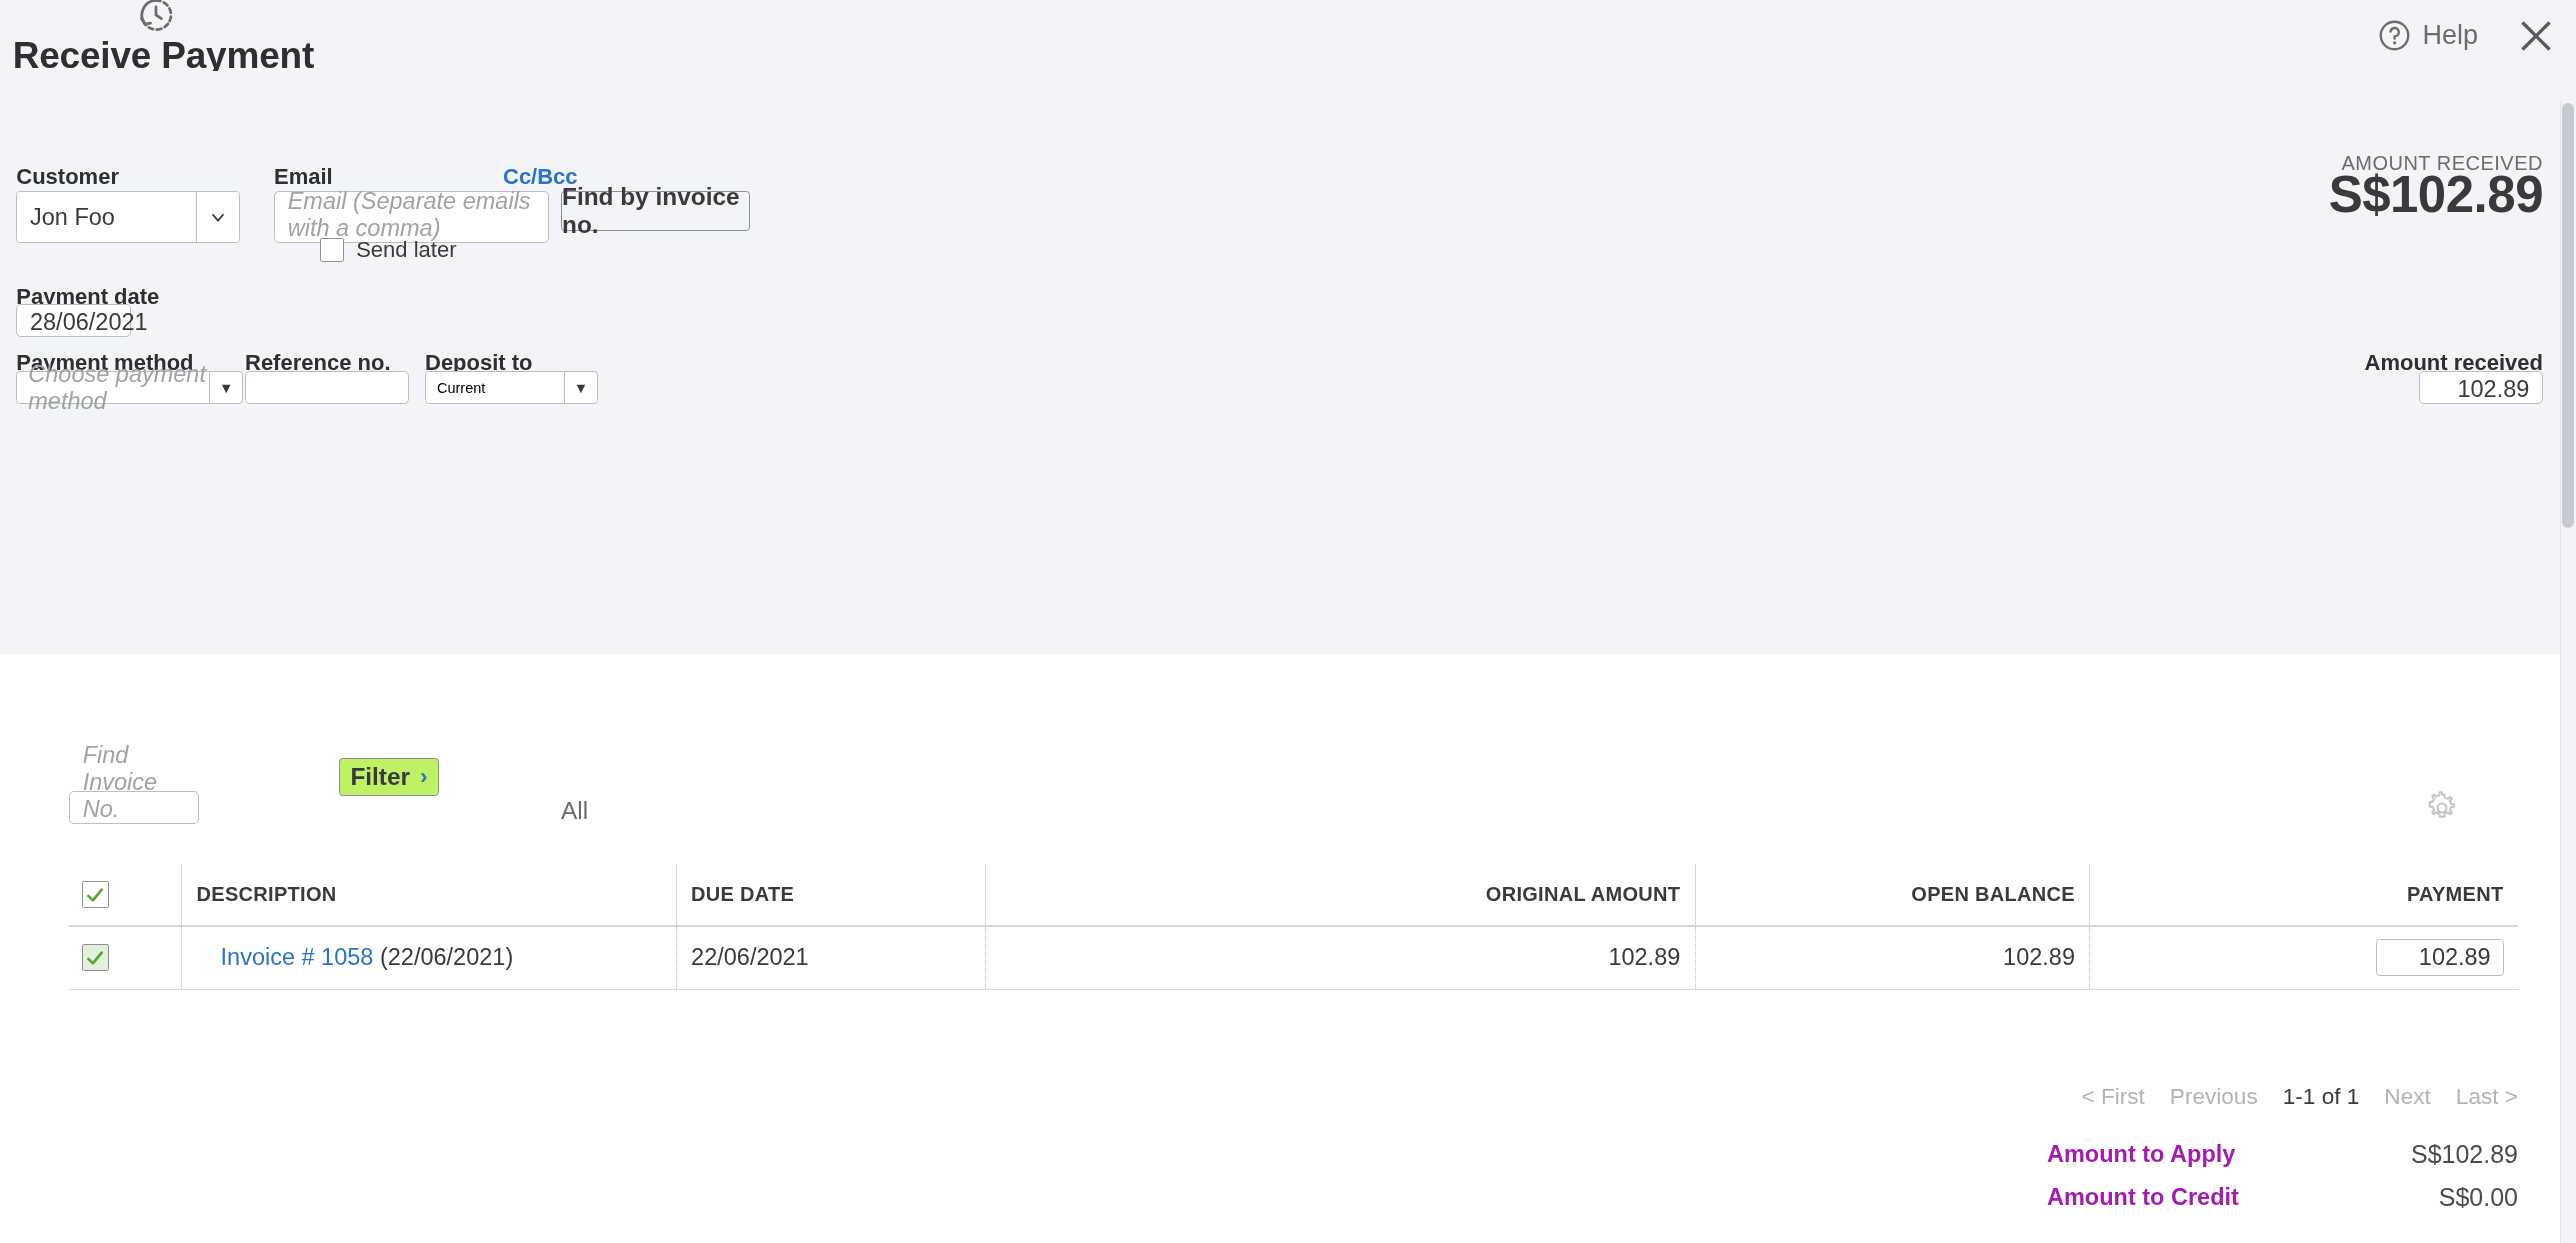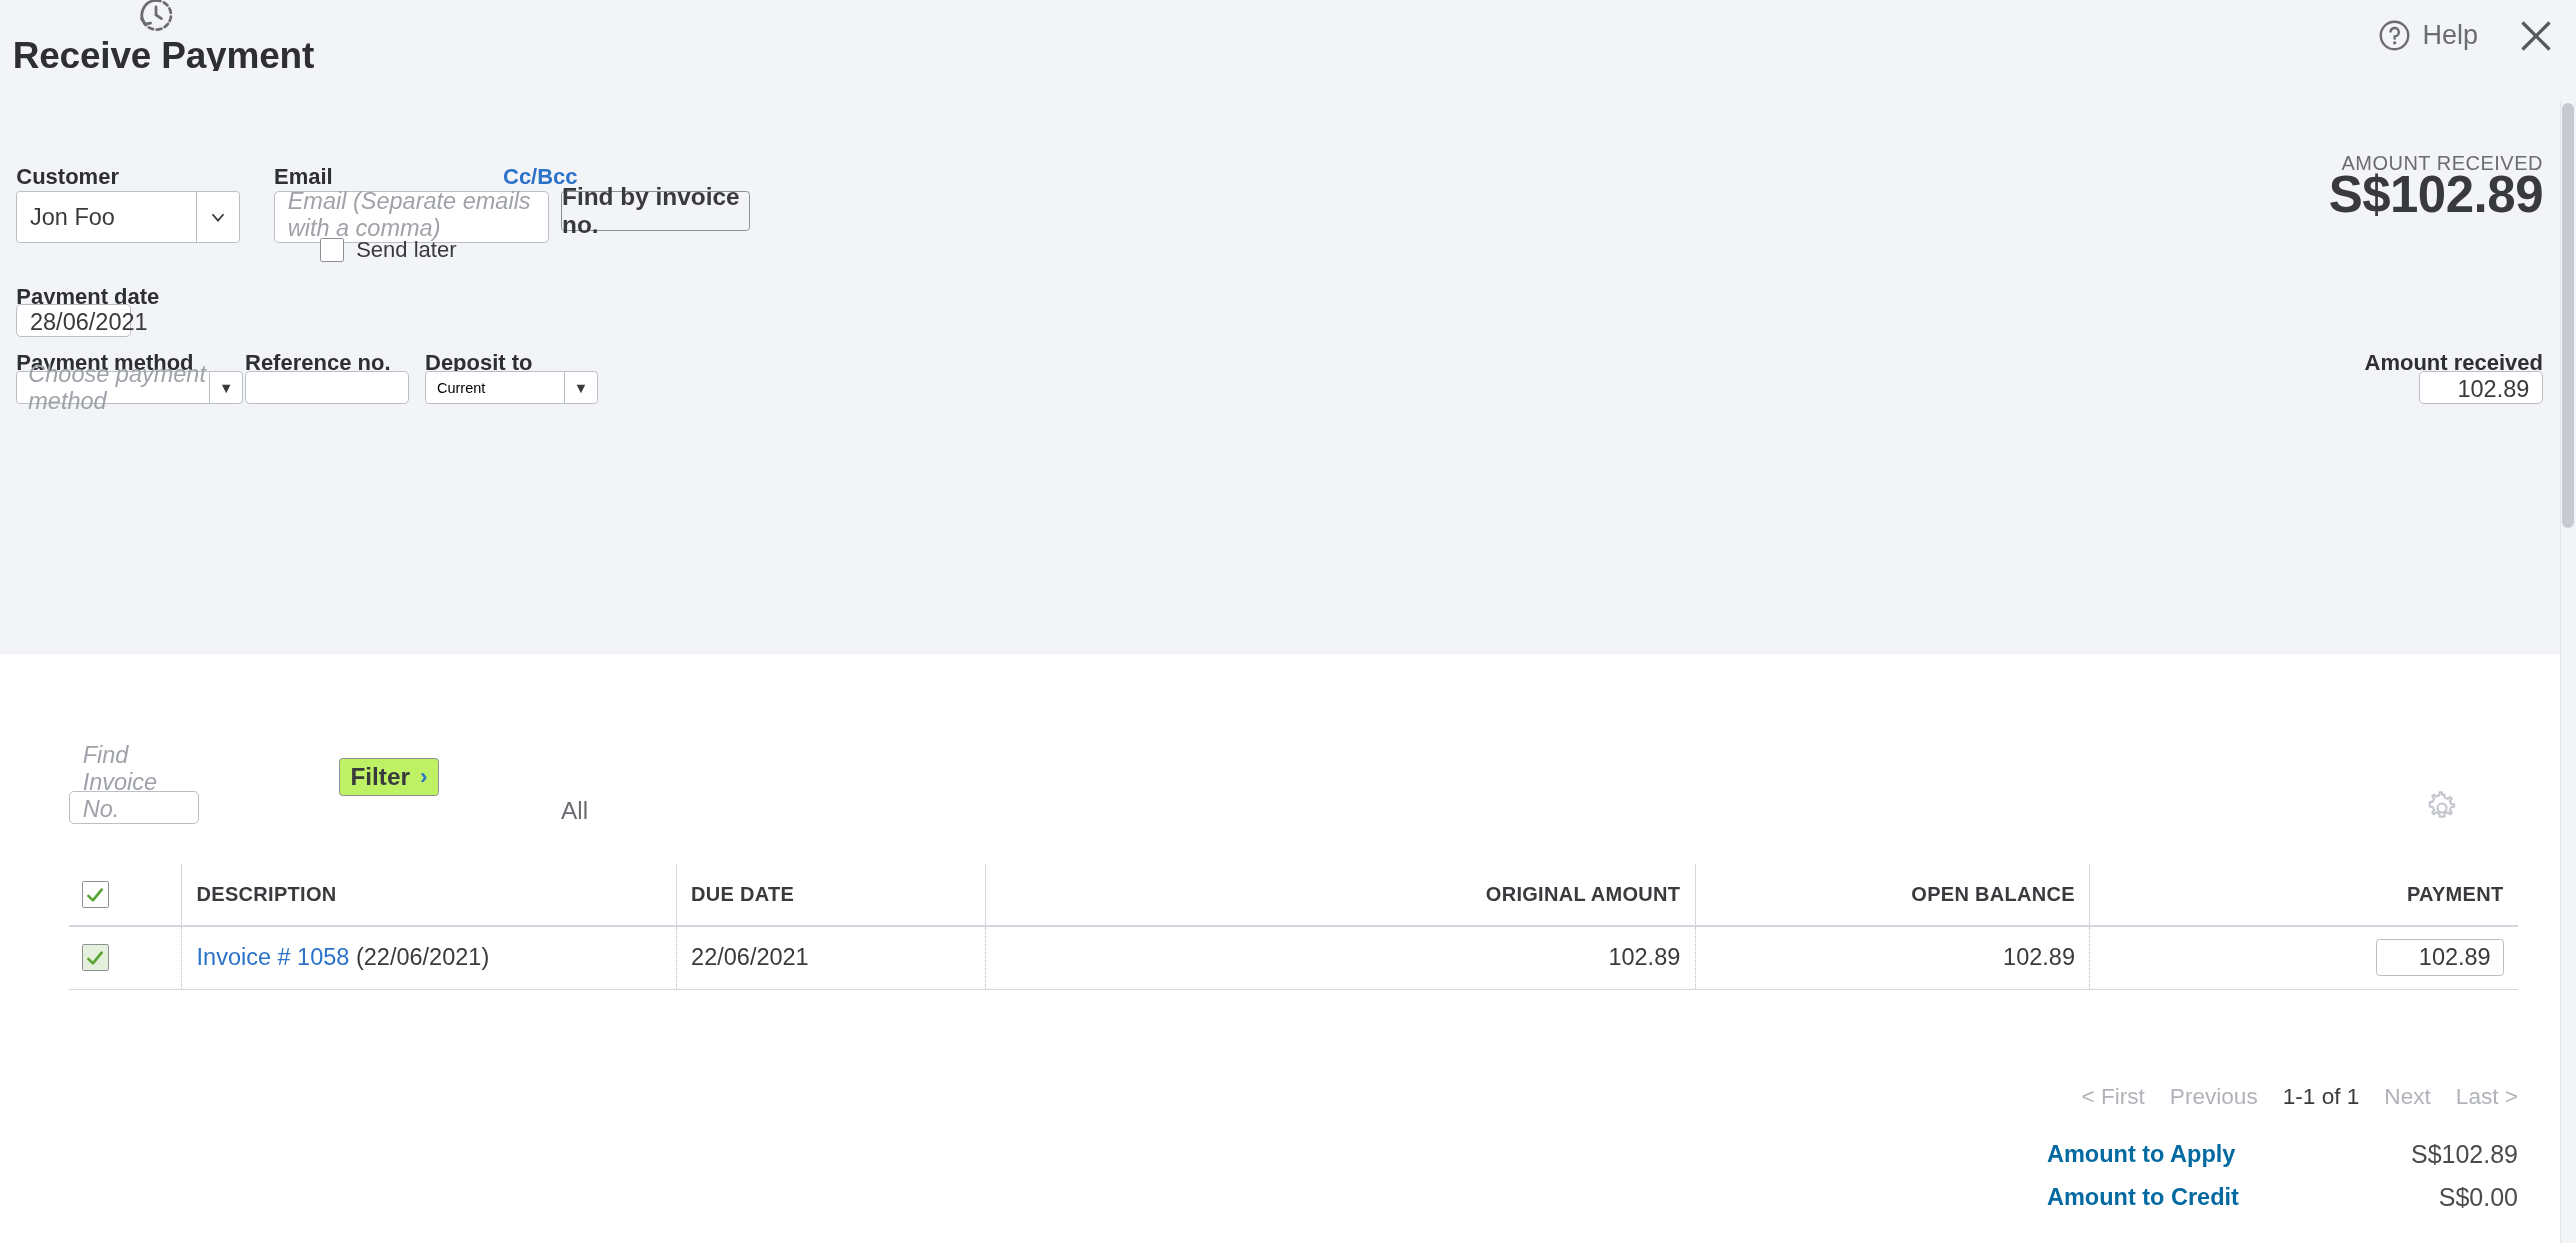--- a/index.html
+++ b/index.html
@@ -212,21 +212,21 @@
   .chk-header {
     width: 27px; height: 27px; border: 0.9px solid #8d9096; background: #fff;
     border-radius: 1.8px; display: flex; align-items: center; justify-content: center;
     cursor: pointer;
   }
   .chk-row {
     width: 27px; height: 27px; border: 0.9px solid #8d9096; background: #e4f0dc;
     border-radius: 1.8px; display: flex; align-items: center; justify-content: center;
     cursor: pointer;
   }
-  .invoice-link { color: #2b72c8; cursor: pointer; }
+  .invoice-link { color: #2b72c8; cursor: pointer; margin-left: 24px; }
   .invoice-date-suffix { color: #393a3d; }
 
   .row-pay-input {
     display: inline-flex; align-items: center; justify-content: flex-end;
     width: 128px; height: 37px;
     background: #fff; border: 0.9px solid #babec5; border-radius: 3.6px;
     font-size: 23.5px; color: #393a3d; padding: 0 11.8px;
     float: right;
   }
 
@@ -238,21 +238,21 @@
   }
   .pg-disabled { color: #b0b3b9; cursor: default; }
   .pg-current { color: #393a3d; }
 
   
   .totals { position: absolute; right: 58px; top: 1133px; width: 471px; }
   .total-row {
     display: flex; justify-content: space-between; align-items: center;
     height: 43px;
   }
-  .total-label { font-size: 23.5px; font-weight: bold; color: #0369a1; }
+  .total-label { font-size: 23.5px; font-weight: bold; color: #a21caf; }
   .total-value { font-size: 25px; color: #4a4b4f; }
 
   
   .scrollbar-track {
     position: absolute; right: 0; top: 100px; width: 16.3px; height: 1144px;
     background: #f3f4f8; border-left: 0.9px solid #e3e5ea;
   }
   .scrollbar-thumb {
     position: absolute; right: 1.8px; top: 103px; width: 11.8px; height: 425px;
     background: #c6c9cf; border-radius: 6.3px; cursor: pointer;

